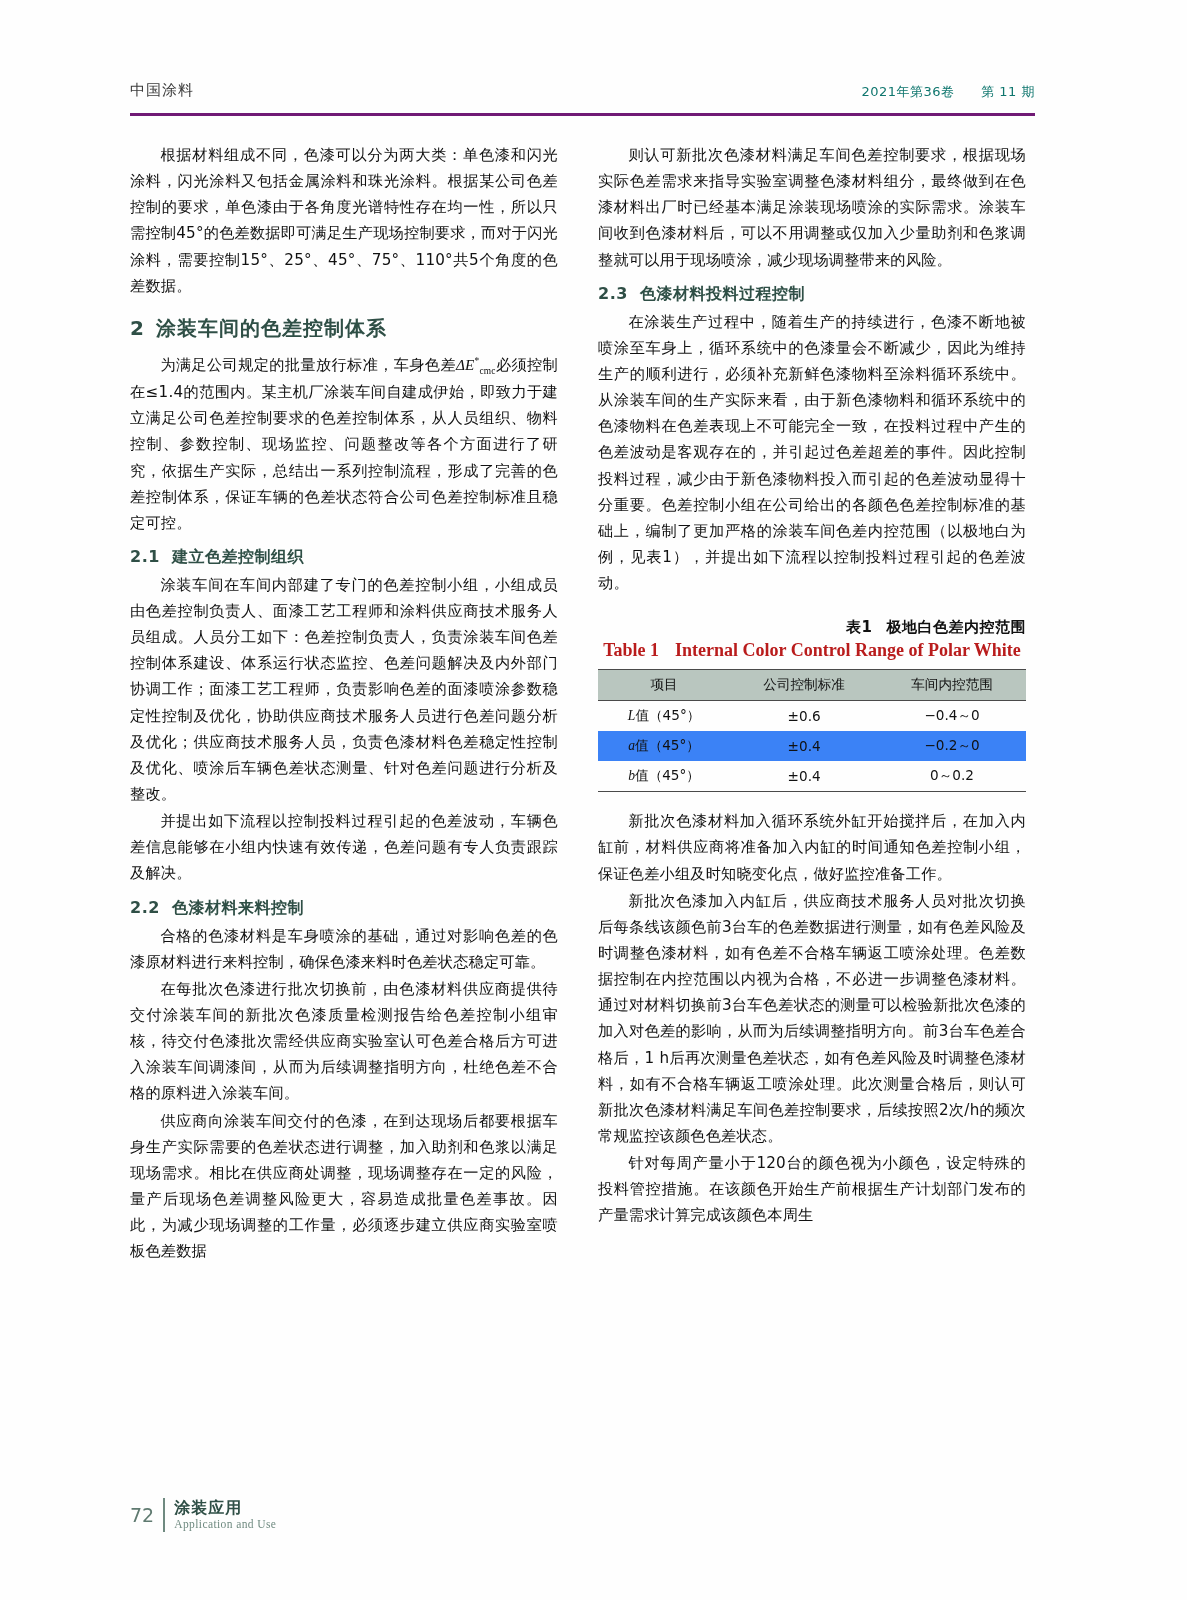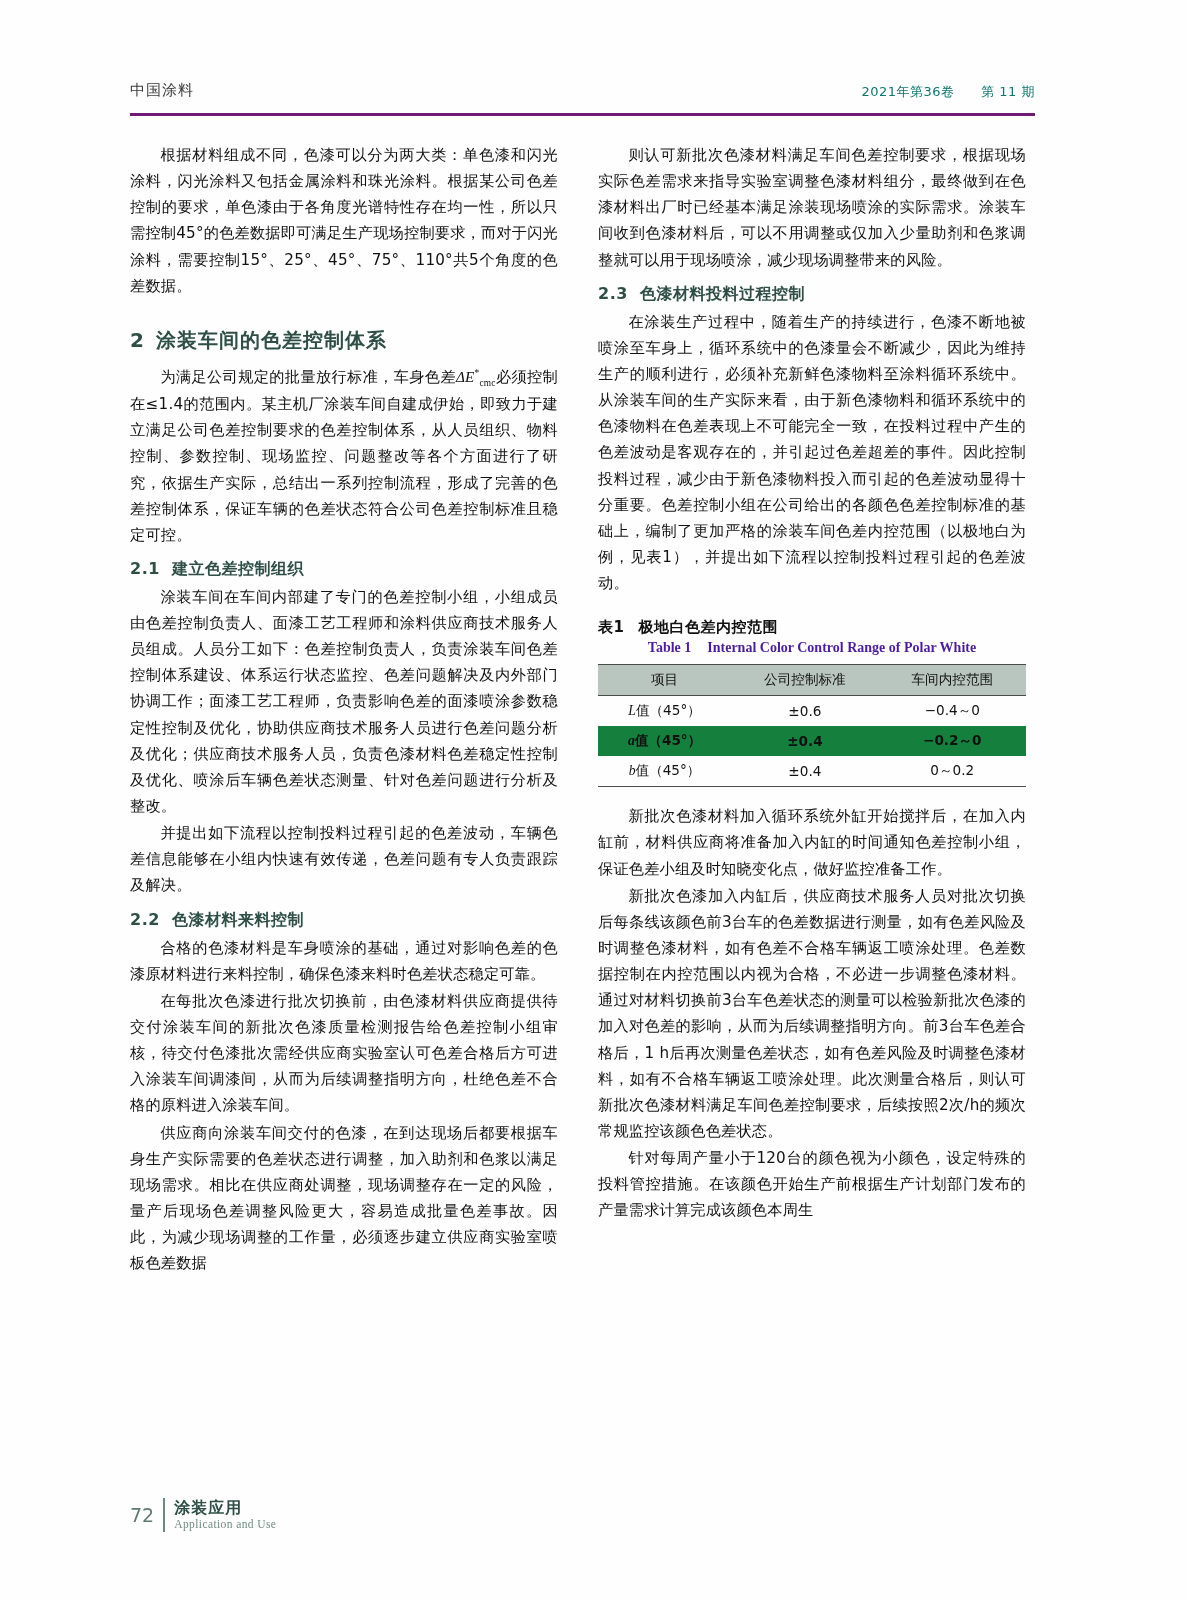--- a/index.html
+++ b/index.html
@@ -79,21 +79,21 @@
     text-indent: 2em;
     color: #111;
     letter-spacing: 0.2px;
   }
 
   h2.sec {
     font-family: "DejaVu Sans", sans-serif;
     font-size: 20px;
     font-weight: bold;
     color: #2f4f46;
-    margin: 28px 0 10px 0;
+    margin: 16px 0 10px 0;
     letter-spacing: 1px;
   }
   h2.sec .num {
     display: inline-block;
     min-width: 26px;
   }
   h3.subsec {
     font-family: "DejaVu Sans", sans-serif;
     font-size: 16px;
     font-weight: bold;
@@ -113,35 +113,35 @@
   .formula sub, .formula sup {
     font-style: normal;
     font-size: 0.62em;
   }
 
   
   .table-block {
     margin: 22px 0 16px 0;
   }
   .tbl-caption-cn {
-    text-align: left;
+    text-align: right;
     font-family: "DejaVu Sans", sans-serif;
     font-size: 15px;
     font-weight: bold;
     color: #111;
     margin-bottom: 3px;
     letter-spacing: 0.5px;
   }
   .tbl-caption-cn .lbl { margin-right: 14px; }
   .tbl-caption-en {
     text-align: center;
     font-family: "Liberation Serif", serif;
-    font-size: 14px;
-    font-weight: bold;
-    color: #4c1d95;
+    font-size: 18px;
+    font-weight: bold;
+    color: #b91c1c;
     margin-bottom: 8px;
   }
   .tbl-caption-en .lbl { margin-right: 16px; }
   table.data {
     border-collapse: collapse;
     width: 100%;
     font-family: "DejaVu Sans", sans-serif;
     font-size: 13.6px;
   }
   table.data th, table.data td {
@@ -151,22 +151,21 @@
   }
   table.data thead tr {
     background: #b9c6bf;
   }
   table.data thead th {
     font-weight: normal;
     border-top: 1.4px solid #4a4a4a;
     border-bottom: 1px solid #4a4a4a;
   }
   table.data tbody tr.alt {
-    background: #15803d;
-    font-weight: bold;
+    background: #3b82f6;
   }
   table.data tbody tr:last-child td {
     border-bottom: 1.4px solid #4a4a4a;
   }
   .ital { font-style: italic; font-family: "Liberation Serif", serif; }
 
   
   .footer {
     position: absolute;
     left: 130px;

